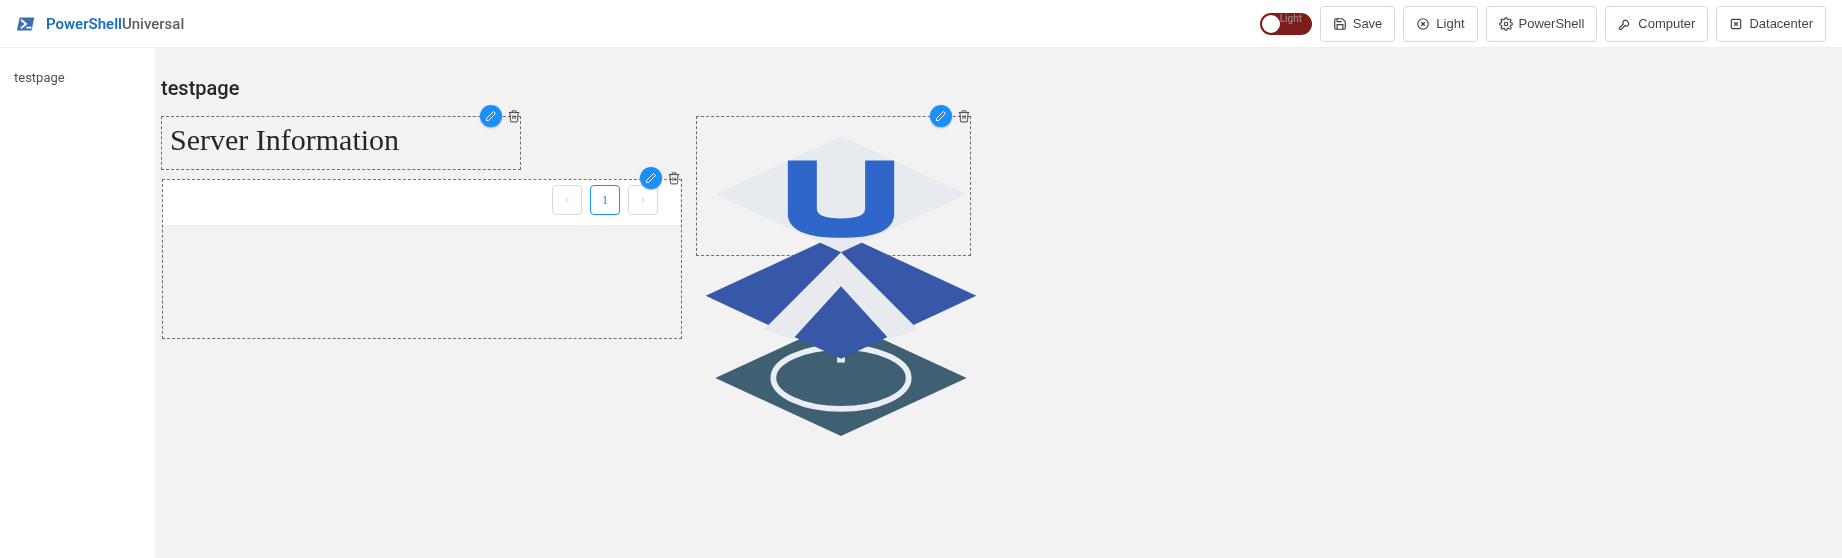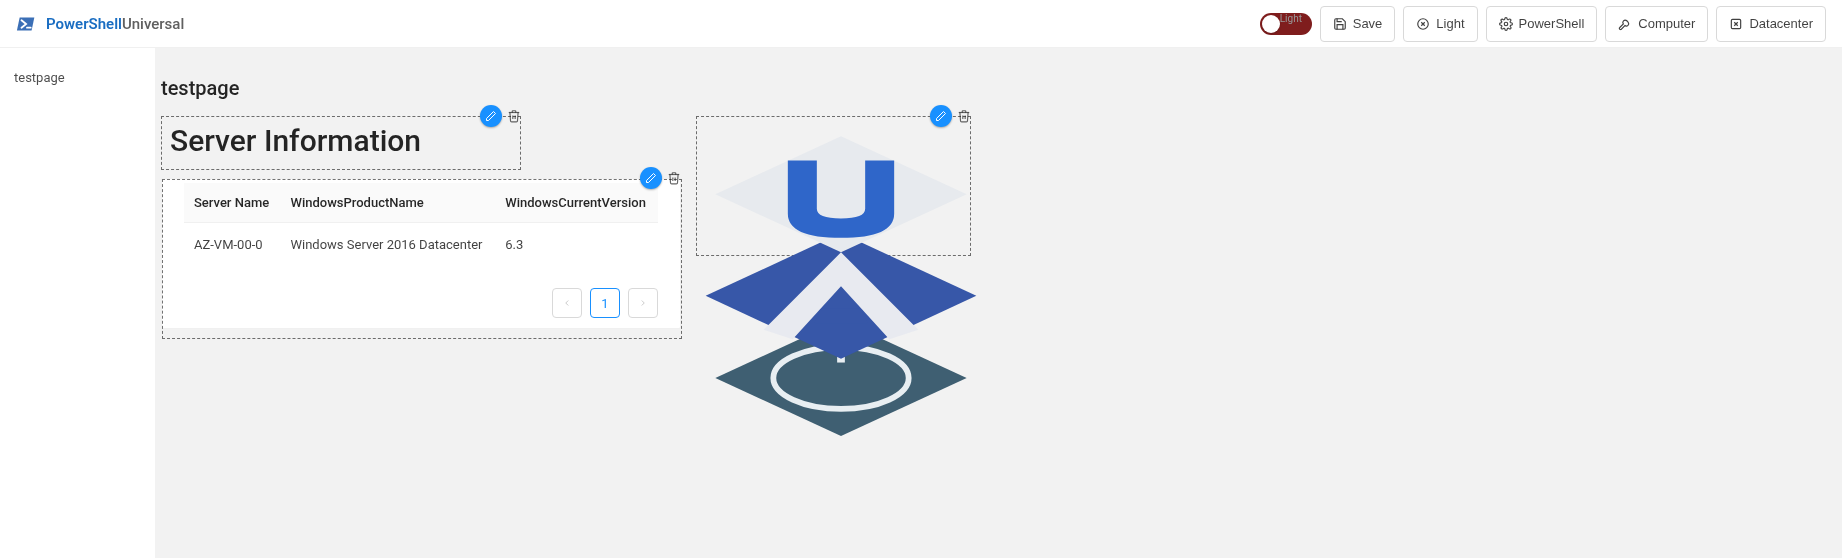--- a/index.html
+++ b/index.html
@@ -209,21 +209,21 @@
 <div class="layout">
   <div class="sidebar">
     <div class="sidebar-item">
       <span>testpage</span>
     </div>
   </div>
 
   <div class="canvas">
     <div class="page-title">testpage</div>
 
-    <div class="canvas-inner" style="height:420px;">
+    <div class="canvas-inner" style="height:420px;font-family:Liberation Serif, serif;">
 
       <div class="widget" style="left:0; top:0; width:360px; height:54px;">
         <div class="widget-tools">
           <div class="tool-edit">
             <svg viewBox="0 0 24 24" fill="none" stroke="#fff" stroke-width="2">
                 <path d="M17 3l4 4L7 21H3v-4L17 3z"></path>
               </svg>
           </div>
           <div class="tool-del">
             <svg viewBox="0 0 24 24" fill="none" stroke="currentColor" stroke-width="2">
@@ -247,38 +247,20 @@
           </div>
           <div class="tool-del">
             <svg viewBox="0 0 24 24" fill="none" stroke="currentColor" stroke-width="2">
                 <polyline points="3 6 5 6 21 6"></polyline>
                 <path d="M19 6l-1 14a2 2 0 0 1-2 2H8a2 2 0 0 1-2-2L5 6"></path>
                 <path d="M10 11v6M14 11v6"></path>
                 <path d="M9 6V4a1 1 0 0 1 1-1h4a1 1 0 0 1 1 1v2"></path>
               </svg>
           </div>
         </div>
-        <div class="card-body">
-          <table class="table">
-            <thead>
-              <tr>
-                <th>Server Name</th>
-                <th>WindowsProductName</th>
-                <th>WindowsCurrentVersion</th>
-              </tr>
-            </thead>
-            <tbody>
-              <tr>
-                <td>AZ-VM-00-0</td>
-                <td>Windows Server 2016 Datacenter</td>
-                <td>6.3</td>
-              </tr>
-            </tbody>
-          </table>
-        </div>
         <div class="pagination">
           <div class="pg-btn disabled">
             <svg width="10" height="10" viewBox="0 0 24 24" fill="none" stroke="currentColor" stroke-width="2">
                 <polyline points="15 18 9 12 15 6"></polyline>
               </svg>
           </div>
           <div class="pg-btn active">
             <span>1</span>
           </div>
           <div class="pg-btn disabled">

